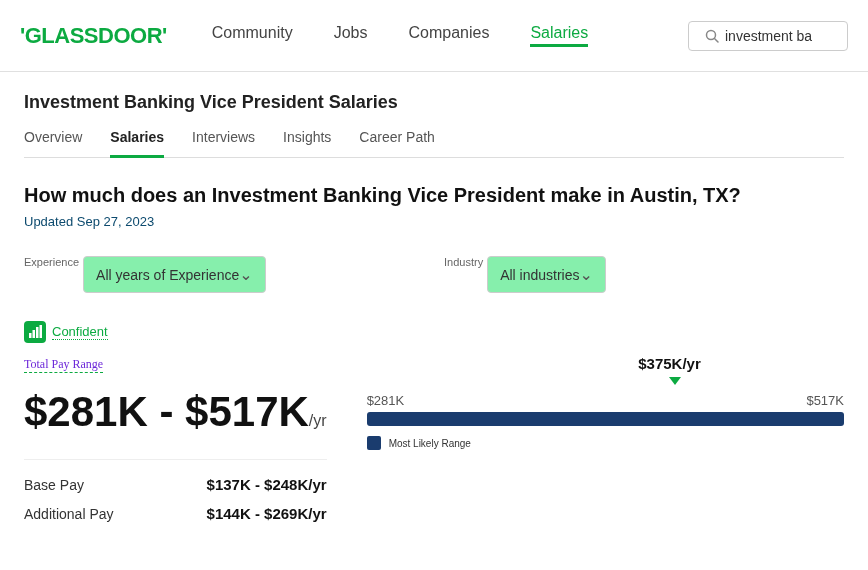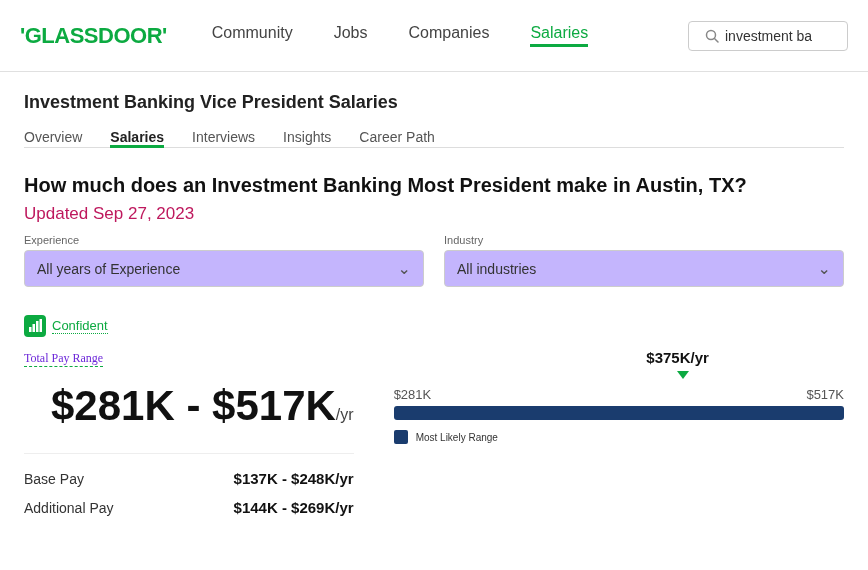--- a/index.html
+++ b/index.html
@@ -65,20 +65,21 @@
     }
 
     
     .tab-bar {
       display: flex;
       gap: 28px;
       border-bottom: 1px solid #ddd;
       margin-bottom: 24px;
     }
     .tab {
+      padding-bottom: 10px;
       font-size: 14px;
       color: #555;
       cursor: pointer;
       border-bottom: 3px solid transparent;
       margin-bottom: -1px;
     }
     .tab.active {
       font-weight: bold;
       color: #222;
       border-bottom: 3px solid #0caa41;
@@ -86,52 +87,51 @@
 
     
     .main-question {
       font-size: 20px;
       font-weight: bold;
       color: #111;
       margin-bottom: 6px;
       line-height: 1.3;
     }
     .updated-date {
-      font-size: 17px;
-      color: #be185d;
-      margin-bottom: 10px;
+      font-size: 13px;
+      color: #0c4a6e;
+      margin-bottom: 27px;
     }
 
     
     .filters-row {
       display: flex;
       gap: 20px;
       margin-bottom: 28px;
     }
     .filter-group {
       display: flex;
-      flex-direction: column;
       gap: 4px;
       flex: 1;
     }
     .filter-label {
       font-size: 11px;
       color: #666;
     }
     .filter-select {
       display: flex;
       align-items: center;
       justify-content: space-between;
       border: 1px solid #ccc;
       border-radius: 4px;
       padding: 8px 12px;
       cursor: pointer;
       font-size: 14px;
       color: #333;
-      background: #c4b5fd;
+      background: #86efac;
     }
     .chevron { font-size: 16px; color: #555; }
 
     
     .confident-section {
       display: flex;
       align-items: center;
       gap: 6px;
       margin-bottom: 12px;
     }
@@ -168,21 +168,20 @@
       border-bottom: 1px dashed #0caa41;
       display: inline-block;
       margin-bottom: 16px;
       font-family: Liberation Serif, serif;
     }
     .total-pay-range {
       font-size: 42px;
       font-weight: 900;
       color: #111;
       line-height: 1.1;
-      margin-left: 27px;
     }
     .total-pay-range .per-yr {
       font-size: 16px;
       font-weight: normal;
       color: #444;
     }
 
     
     .pay-breakdown {
       margin-top: 24px;
@@ -260,21 +259,21 @@
   <div class="page-title">Investment Banking Vice President Salaries</div>
 
   <div class="tab-bar">
     <div class="tab">Overview</div>
     <div class="tab active">Salaries</div>
     <div class="tab">Interviews</div>
     <div class="tab">Insights</div>
     <div class="tab">Career Path</div>
   </div>
 
-  <div class="main-question">How much does an Investment Banking Most President make in Austin, TX?</div>
+  <div class="main-question">How much does an Investment Banking Vice President make in Austin, TX?</div>
   <div class="updated-date">Updated Sep 27, 2023</div>
 
   <div class="filters-row">
     <div class="filter-group">
       <span class="filter-label">Experience</span>
       <div class="filter-select">
         <span>All years of Experience</span>
         <span class="chevron">⌄</span>
       </div>
     </div>

